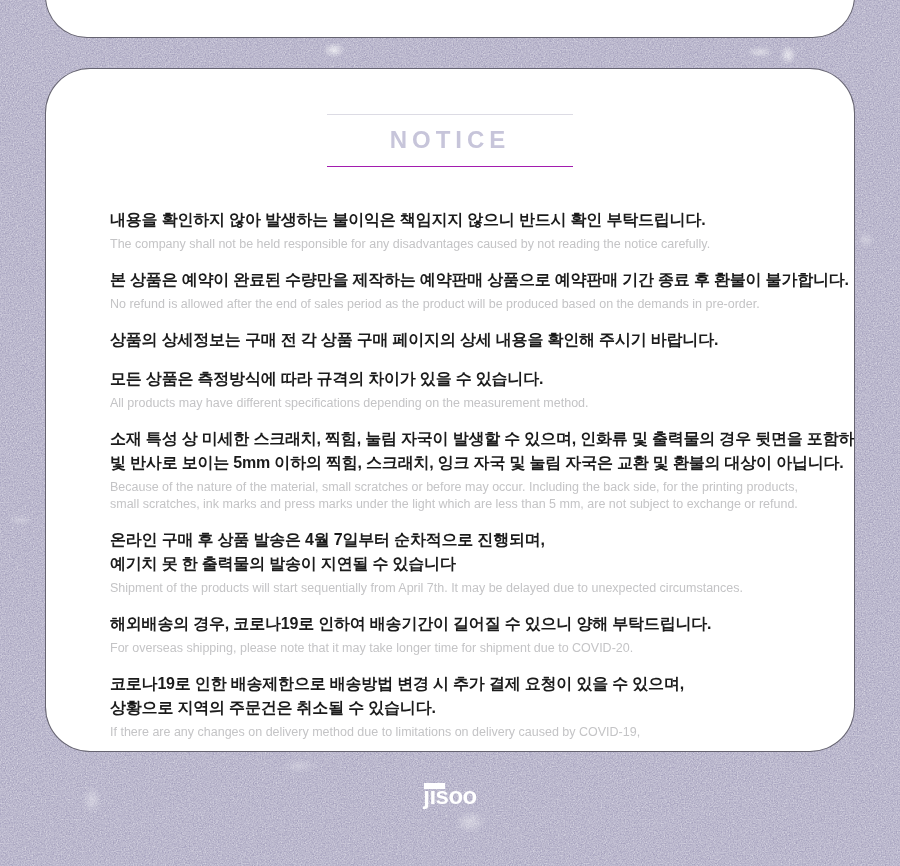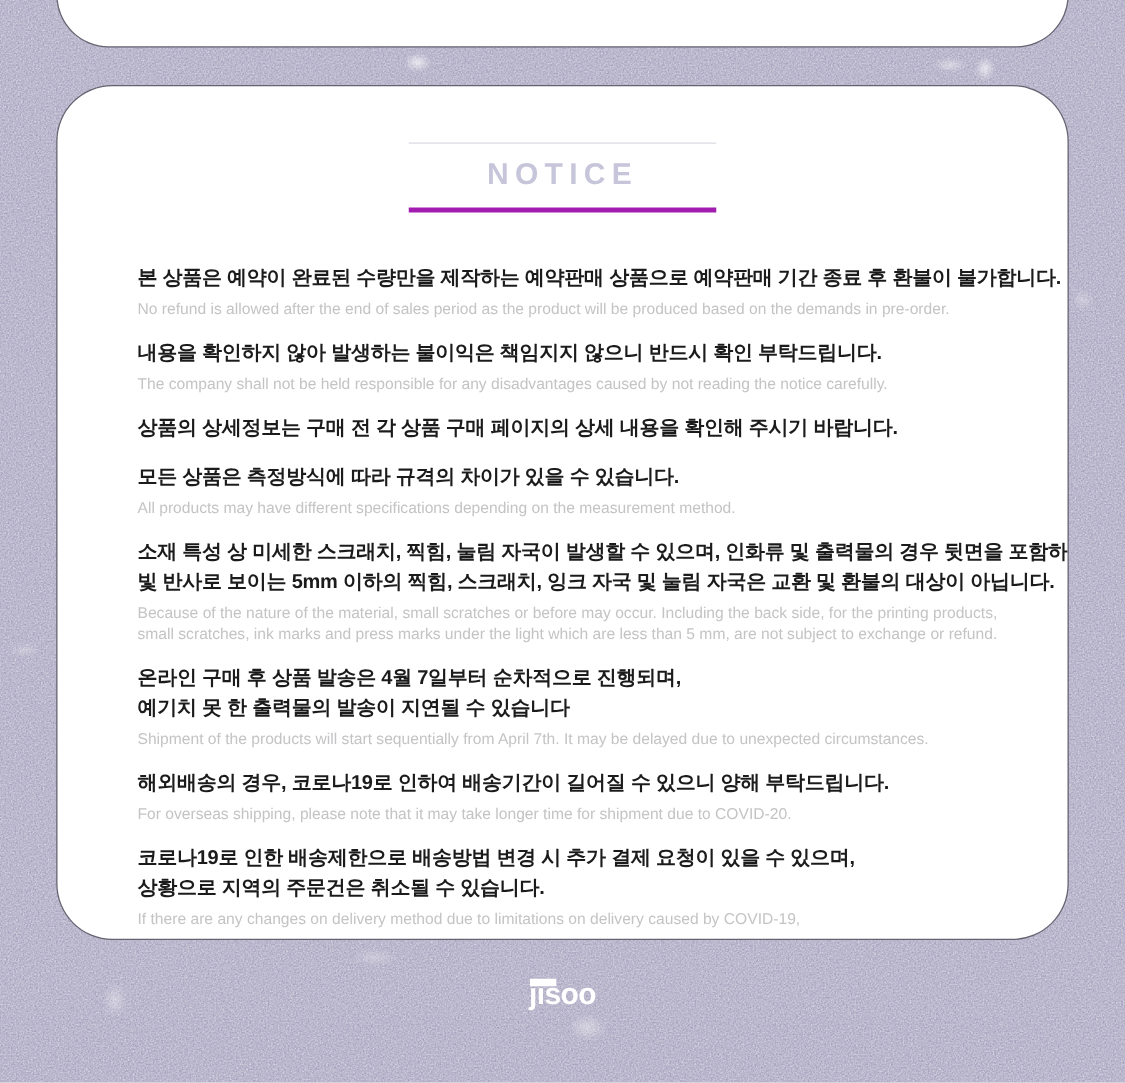--- a/index.html
+++ b/index.html
@@ -38,21 +38,21 @@
   .card-main {
     left: 45px; top: 68px;
     width: 810px; height: 684px;
     border-radius: 45px;
     overflow: hidden;
   }
   .notice-header {
     width: 246px;
     margin: 45px auto 0 auto;
     border-top: 1px solid #dcdbe4;
-    border-bottom: 4px solid #a21caf;
+    border-bottom: 1px solid #a21caf;
     text-align: center;
     padding: 11px 0 12px 0;
   }
   .notice-title {
     font-size: 24px;
     font-weight: 700;
     letter-spacing: 5px;
     color: #c7c5da;
   }
   .notice-body {
@@ -120,33 +120,33 @@
 
 <div class="card card-remnant-top"></div>
 
 <div class="card card-main">
   <div class="notice-header">
     <span class="notice-title">NOTICE</span>
   </div>
   <div class="notice-body">
   <div class="para">
     <div class="kr-lines">
+          <div class="kr-line">내용을 확인하지 않아 발생하는 불이익은 책임지지 않으니 반드시 확인 부탁드립니다.</div>
+        </div>
+    <div class="en-lines">
+          <div class="en-line">The company shall not be held responsible for any disadvantages caused by not reading the notice carefully.</div>
+        </div>
+  </div>
+
+  <div class="para">
+    <div class="kr-lines">
           <div class="kr-line">본 상품은 예약이 완료된 수량만을 제작하는 예약판매 상품으로 예약판매 기간 종료 후 환불이 불가합니다.</div>
         </div>
     <div class="en-lines">
           <div class="en-line">No refund is allowed after the end of sales period as the product will be produced based on the demands in pre-order.</div>
-        </div>
-  </div>
-
-  <div class="para">
-    <div class="kr-lines">
-          <div class="kr-line">내용을 확인하지 않아 발생하는 불이익은 책임지지 않으니 반드시 확인 부탁드립니다.</div>
-        </div>
-    <div class="en-lines">
-          <div class="en-line">The company shall not be held responsible for any disadvantages caused by not reading the notice carefully.</div>
         </div>
   </div>
 
   <div class="para">
     <div class="kr-lines">
           <div class="kr-line">상품의 상세정보는 구매 전 각 상품 구매 페이지의 상세 내용을 확인해 주시기 바랍니다.</div>
         </div>
   </div>
 
   <div class="para">

